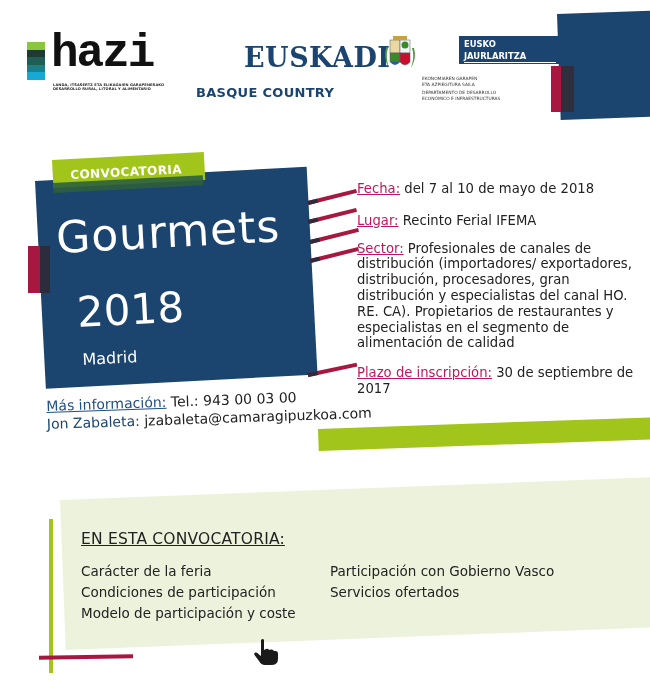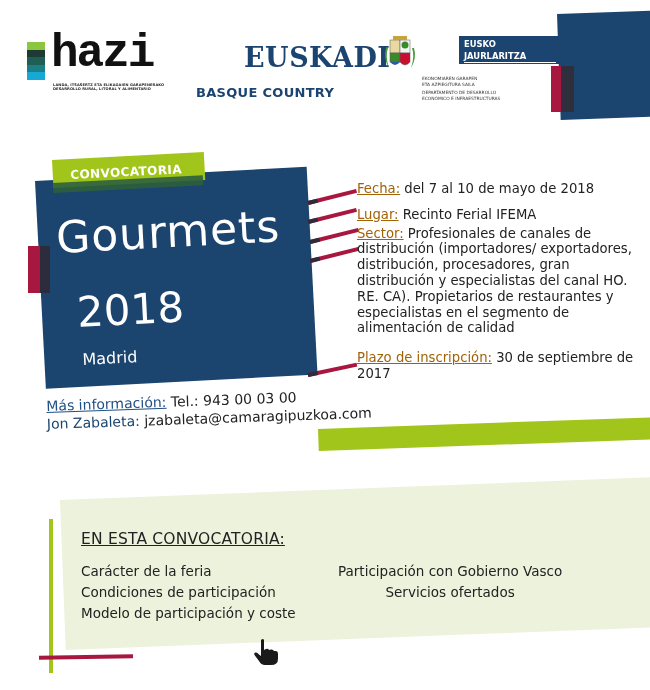--- a/index.html
+++ b/index.html
@@ -44,39 +44,39 @@
     .title-year { left: 76px; top: 292px; color: #fff; font-family: "DejaVu Sans", sans-serif; font-size: 42px; line-height: 1; transform: rotate(-3deg); transform-origin: left top; }
     .title-city { left: 82px; top: 350px; color: #fff; font-family: "DejaVu Sans", sans-serif; font-size: 16px; transform: rotate(-3deg); transform-origin: left top; }
 
     
     .connector { height: 4px; background: #a8173f; transform-origin: left center; }
     .connector::before { content: ""; position: absolute; left: 0; top: 0; width: 10px; height: 4px; background: #2c2c3c; }
 
     
     .info { left: 357px; top: 181px; width: 290px; font-size: 13.2px; line-height: 15.8px; color: #222; }
     .info .row { margin-bottom: 0; }
-    .info .lbl { color: #a16207; text-decoration: underline; }
+    .info .lbl { color: #be185d; text-decoration: underline; }
 
     
     .contact { left: 46px; top: 397px; font-size: 14px; line-height: 18px; color: #1b446e; transform: rotate(-2deg); transform-origin: left top; }
     .contact .lbl { text-decoration: underline; color: #1f4f84; }
     .contact .val { color: #222; }
 
     .green-bar { left: 318px; top: 429px; width: 340px; height: 22px; background: #a2c51c; transform: rotate(-2deg); transform-origin: left top; }
 
     
     .panel { left: 60px; top: 500px; width: 600px; height: 150px; background: #edf2dc; transform: rotate(-2.2deg); transform-origin: left top; }
     .green-vertical { left: 49px; top: 519px; width: 4px; height: 154px; background: #a2c51c; }
     .red-horizontal { left: 39px; top: 655px; width: 94px; height: 4px; background: #a8173f; transform: rotate(-1deg); }
 
     .panel-heading { left: 81px; top: 530px; font-size: 15.5px; color: #222; text-decoration: underline; letter-spacing: 0.2px; }
     .links-col { font-size: 13.5px; line-height: 21px; }
     .links-col a { display: block; color: #222; }
     .links-left { left: 81px; top: 561px; }
-    .links-right { left: 338px; top: 561px; text-align: center; }
+    .links-right { left: 330px; top: 561px; }
 
     .hand-cursor { left: 253px; top: 638px; width: 26px; height: 28px; }
   </style>
 </head>
 <body>
 
 <div class="abs hazi-logo">
   <div class="hazi-bars">
     <span style="background:#8cc63f"></span>
     <span style="background:#1e3a33"></span>
@@ -137,24 +137,24 @@
 <div class="abs connector" style="left:308px; top:201px; width:50px; transform: rotate(-14deg);"></div>
 <div class="abs connector" style="left:308px; top:220px; width:50px; transform: rotate(-14deg);"></div>
 <div class="abs connector" style="left:310px; top:240px; width:50px; transform: rotate(-14deg);"></div>
 <div class="abs connector" style="left:310px; top:259px; width:50px; transform: rotate(-14deg);"></div>
 <div class="abs connector" style="left:308px; top:373px; width:50px; transform: rotate(-12deg);"></div>
 
 <div class="abs info">
   <div class="row">
     <span class="lbl">Fecha:</span><span> del 7 al 10 de mayo de 2018</span>
   </div>
-  <div class="row" style="margin-top:10px">
+  <div class="row" style="margin-top:16px">
     <span class="lbl">Lugar:</span><span> Recinto Ferial IFEMA</span>
   </div>
-  <div class="row" style="margin-top:3px">
+  <div class="row" style="margin-top:12px">
     <span class="lbl">Sector:</span><span> Profesionales de canales de distribución (importadores/ exportadores, distribución, procesadores, gran distribución y especialistas del canal HO. RE. CA). Propietarios de restaurantes y especialistas en el segmento de alimentación de calidad</span>
   </div>
   <div class="row" style="margin-top:14px">
     <span class="lbl">Plazo de inscripción:</span><span> 30 de septiembre de 2017</span>
   </div>
 </div>
 
 <div class="abs contact">
   <div>
     <a class="lbl">Más información:</a><span class="val"> Tel.: 943 00 03 00</span>

